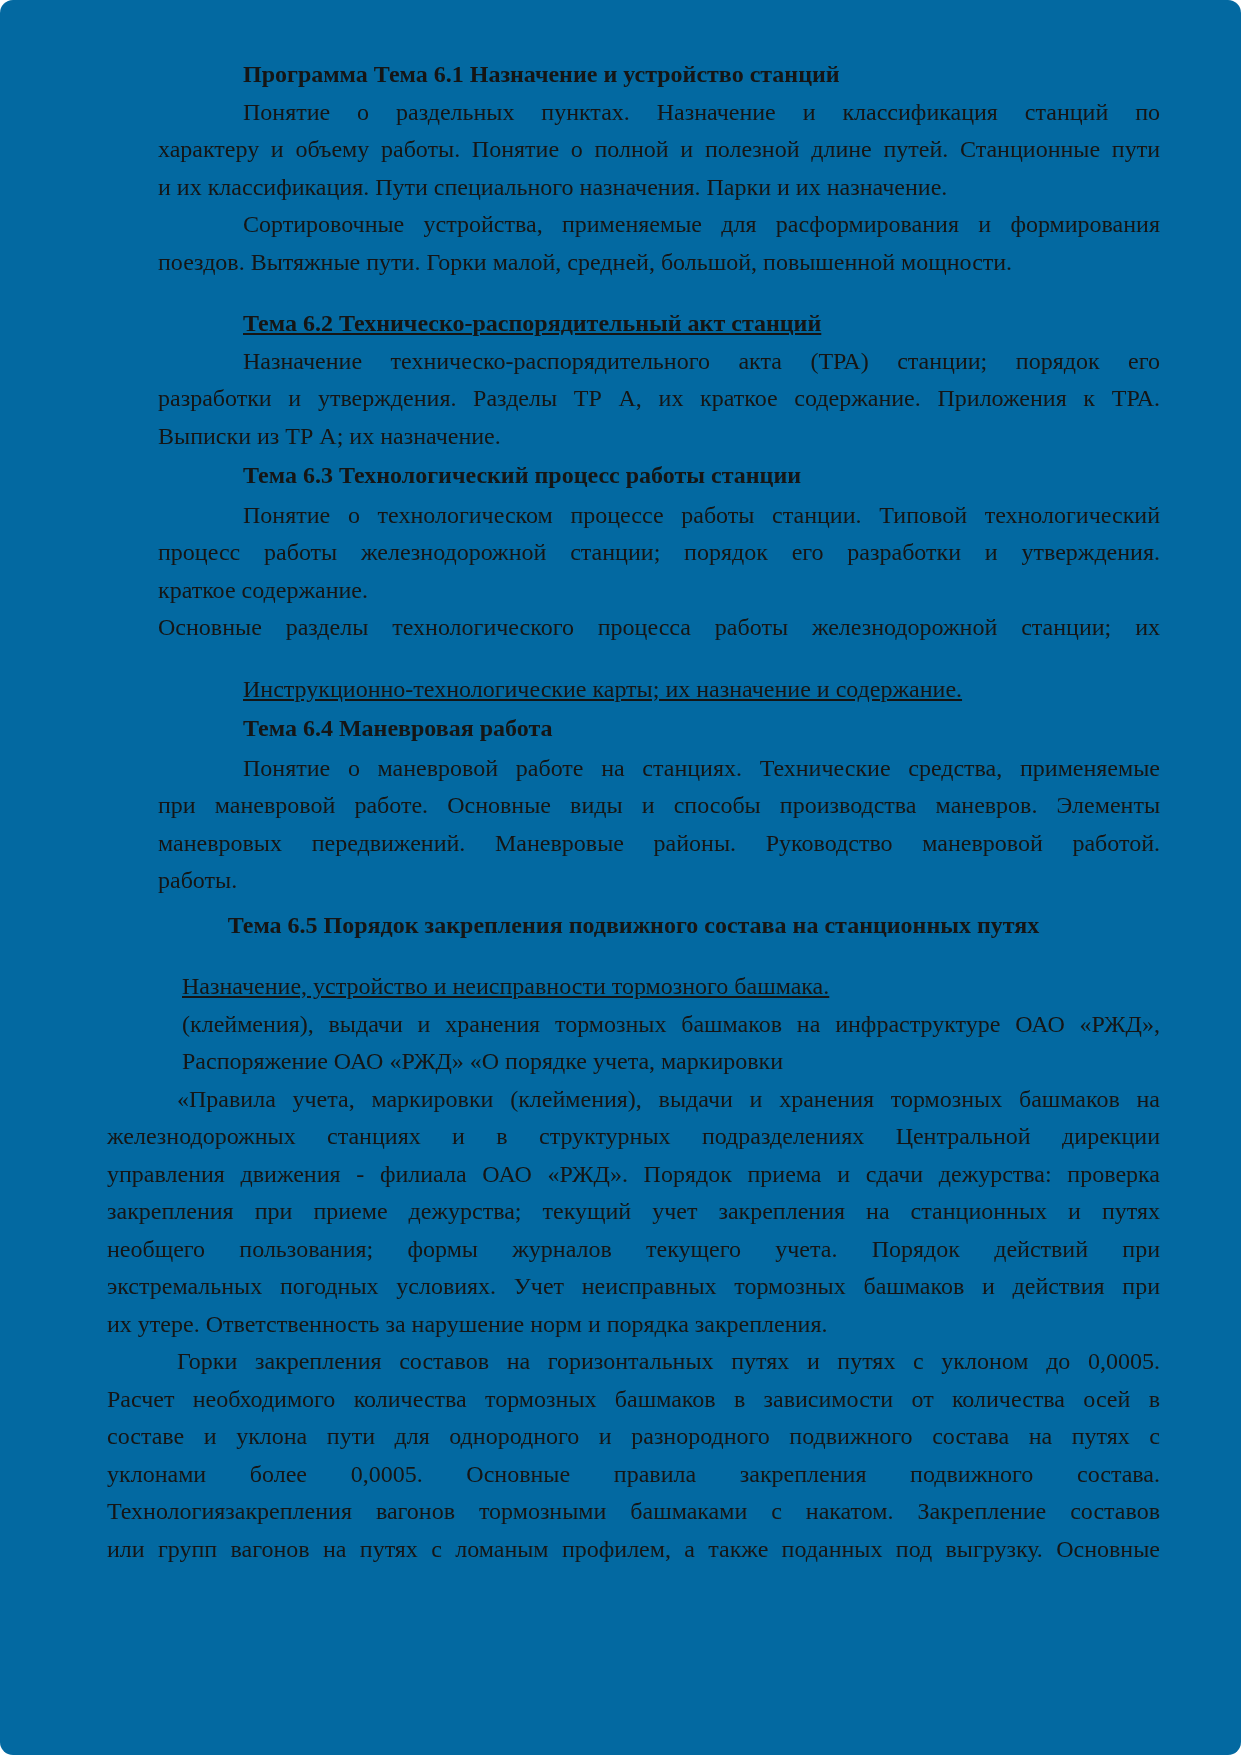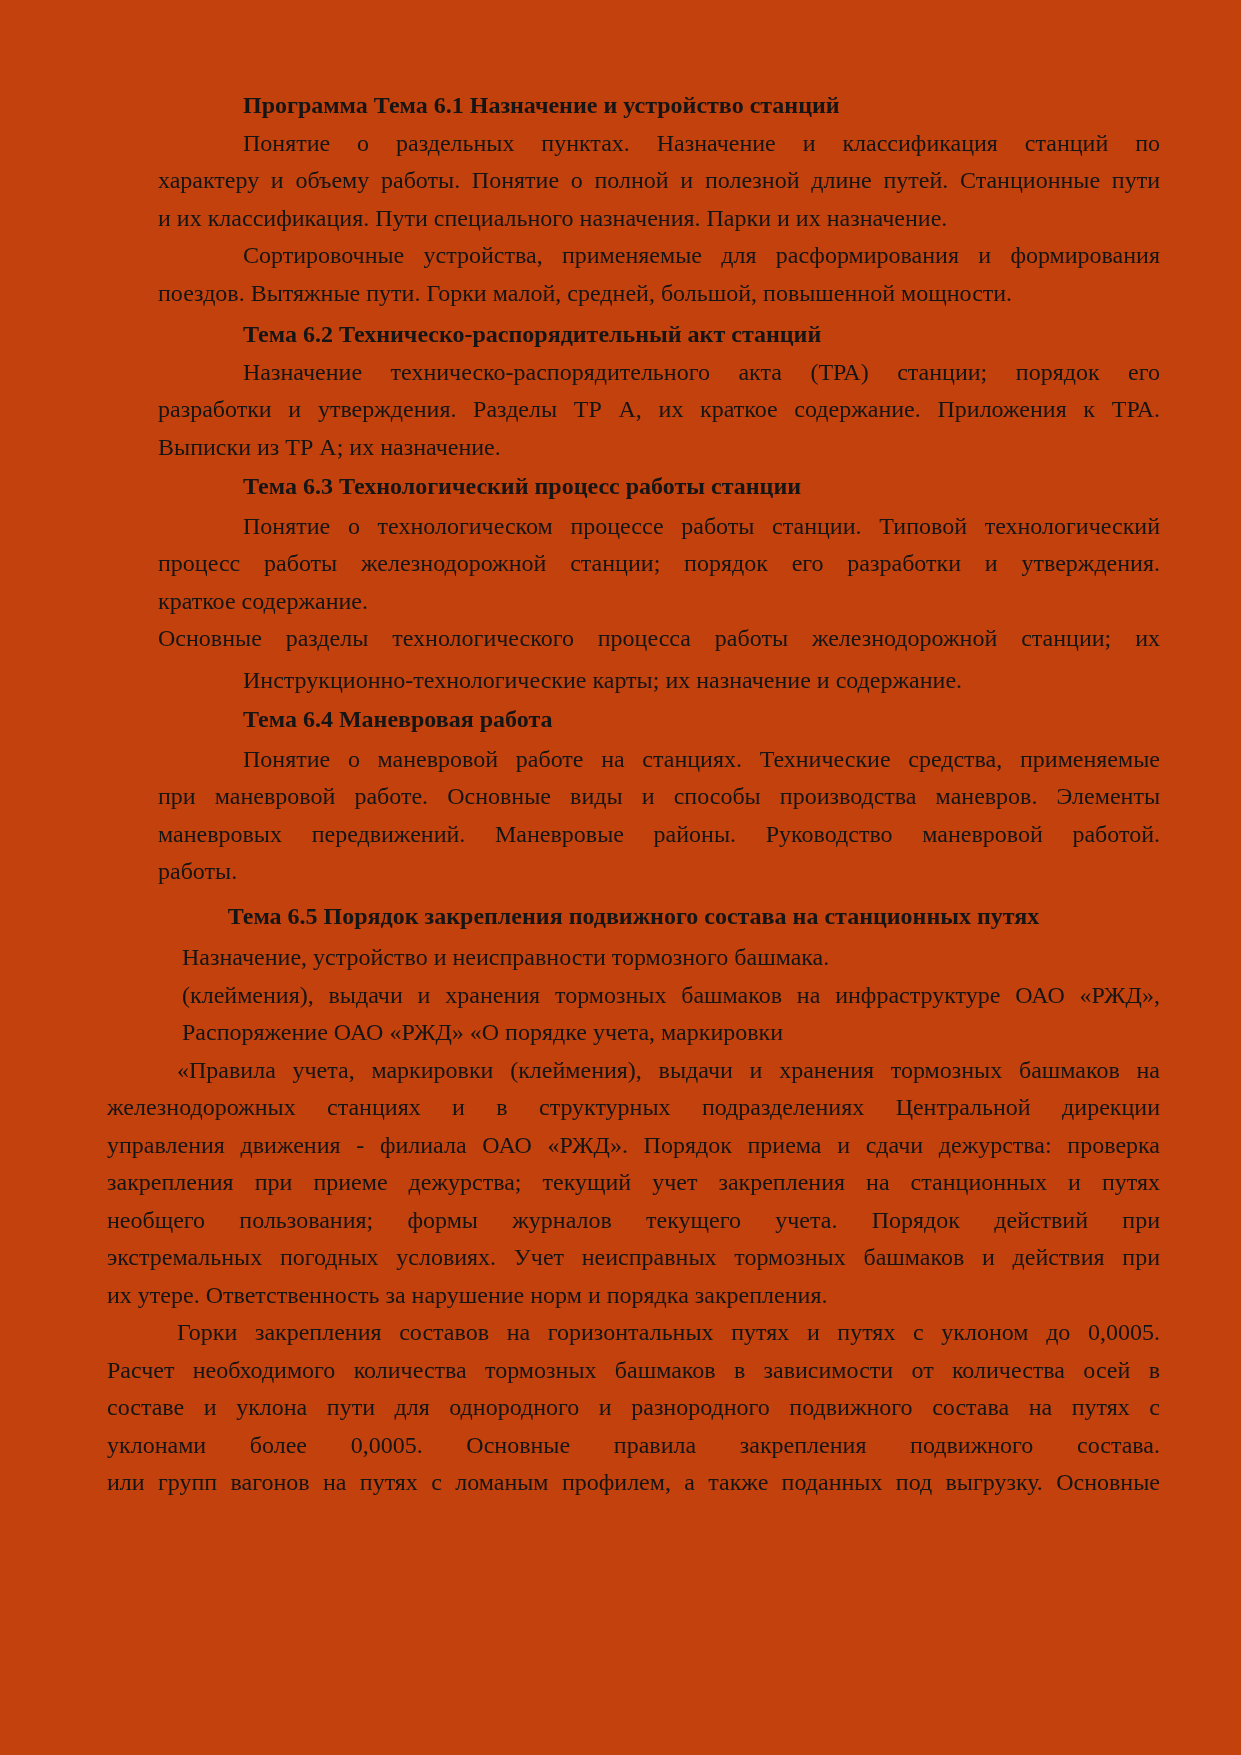--- a/index.html
+++ b/index.html
@@ -4,28 +4,29 @@
 <style>
   html, body {
     margin: 0;
     padding: 0;
     background: #ffffff;
   }
   .page {
     position: relative;
     width: 1241px;
     height: 1755px;
-    background: #c2410c;
+    background: #0369a1;
     overflow: hidden;
     font-family: "Liberation Serif", "DejaVu Serif", serif;
     font-size: 24px;
     line-height: 37.5px;
     color: #151515;
     box-sizing: border-box;
-    padding-top: 87px;
+    padding-top: 56px;
+    border-radius: 13px;
   }
   .section-a {
     margin-left: 158px;
     width: 1002px;
   }
   .section-b {
     margin-left: 107px;
     width: 1053px;
   }
   .ln {
@@ -33,21 +34,21 @@
     white-space: normal;
   }
   .jall { text-align-last: justify; }
   .b { font-weight: bold; }
   .center { text-align: center; text-align-last: center; }
   .ind85 { text-indent: 85px; }
   .ind75 { text-indent: 75px; }
   .ind70 { text-indent: 70px; }
   .mt6 { margin-top: 2px; }
   .mt7 { margin-top: 7px; }
-  .mt8 { margin-top: 4px; }
+  .mt8 { margin-top: 24px; text-decoration: underline; }
 </style>
 </head>
 <body>
 
 <div class="page">
   <div class="section-a">
       <div class="ln b ind85">Программа Тема 6.1 Назначение и устройство станций</div>
       <div class="ln jall ind85">Понятие о раздельных пунктах. Назначение и классификация станций по</div>
       <div class="ln jall">характеру и объему работы. Понятие о полной и полезной длине путей. Станционные пути</div>
       <div class="ln">и их классификация. Пути специального назначения. Парки и их назначение.</div>
@@ -78,15 +79,16 @@
       <div class="ln jall">железнодорожных станциях и в структурных подразделениях Центральной дирекции</div>
       <div class="ln jall">управления движения - филиала ОАО «РЖД». Порядок приема и сдачи дежурства: проверка</div>
       <div class="ln jall">закрепления при приеме дежурства; текущий учет закрепления на станционных и путях</div>
       <div class="ln jall">необщего пользования; формы журналов текущего учета. Порядок действий при</div>
       <div class="ln jall">экстремальных погодных условиях. Учет неисправных тормозных башмаков и действия при</div>
       <div class="ln">их утере. Ответственность за нарушение норм и порядка закрепления.</div>
       <div class="ln jall ind70">Горки закрепления составов на горизонтальных путях и путях с уклоном до 0,0005.</div>
       <div class="ln jall">Расчет необходимого количества тормозных башмаков в зависимости от количества осей в</div>
       <div class="ln jall">составе и уклона пути для однородного и разнородного подвижного состава на путях с</div>
       <div class="ln jall">уклонами более 0,0005. Основные правила закрепления подвижного состава.</div>
+      <div class="ln jall">Технологиязакрепления вагонов тормозными башмаками с накатом. Закрепление составов</div>
       <div class="ln jall">или групп вагонов на путях с ломаным профилем, а также поданных под выгрузку. Основные</div>
     </div>
 </div>
 
 </body></html>

